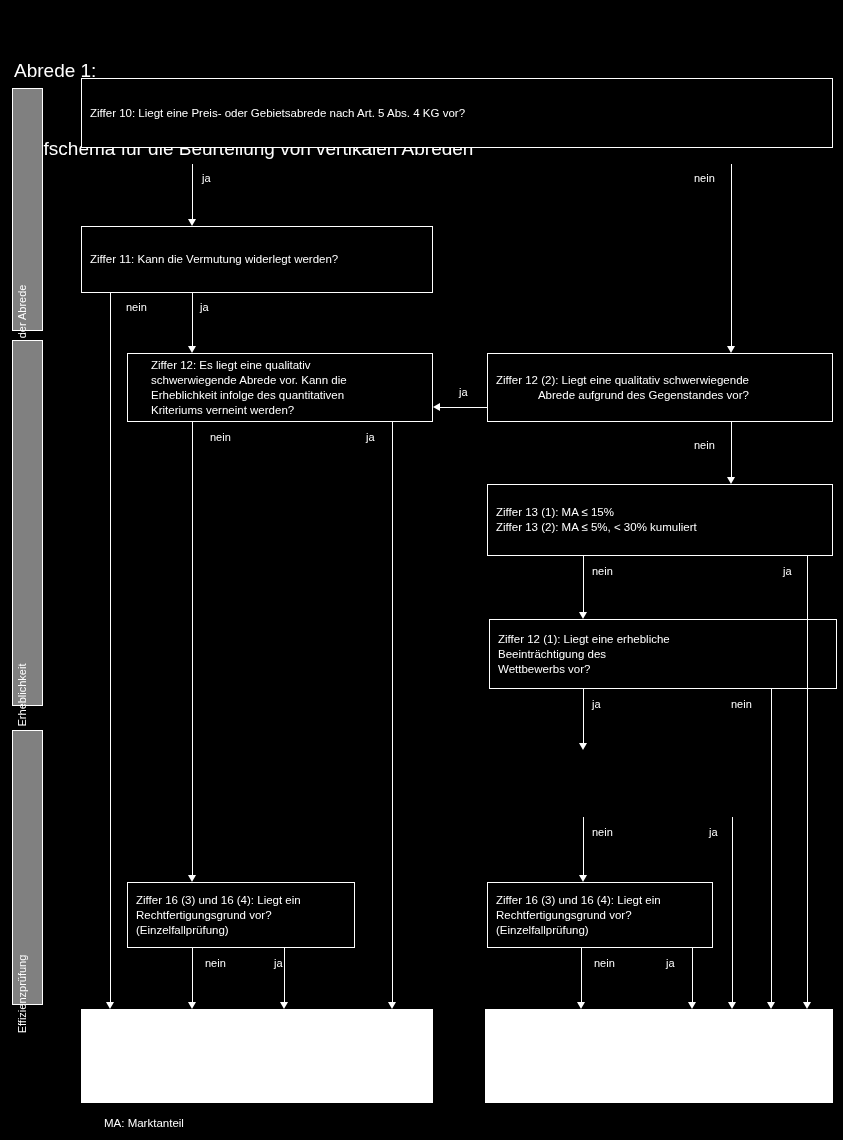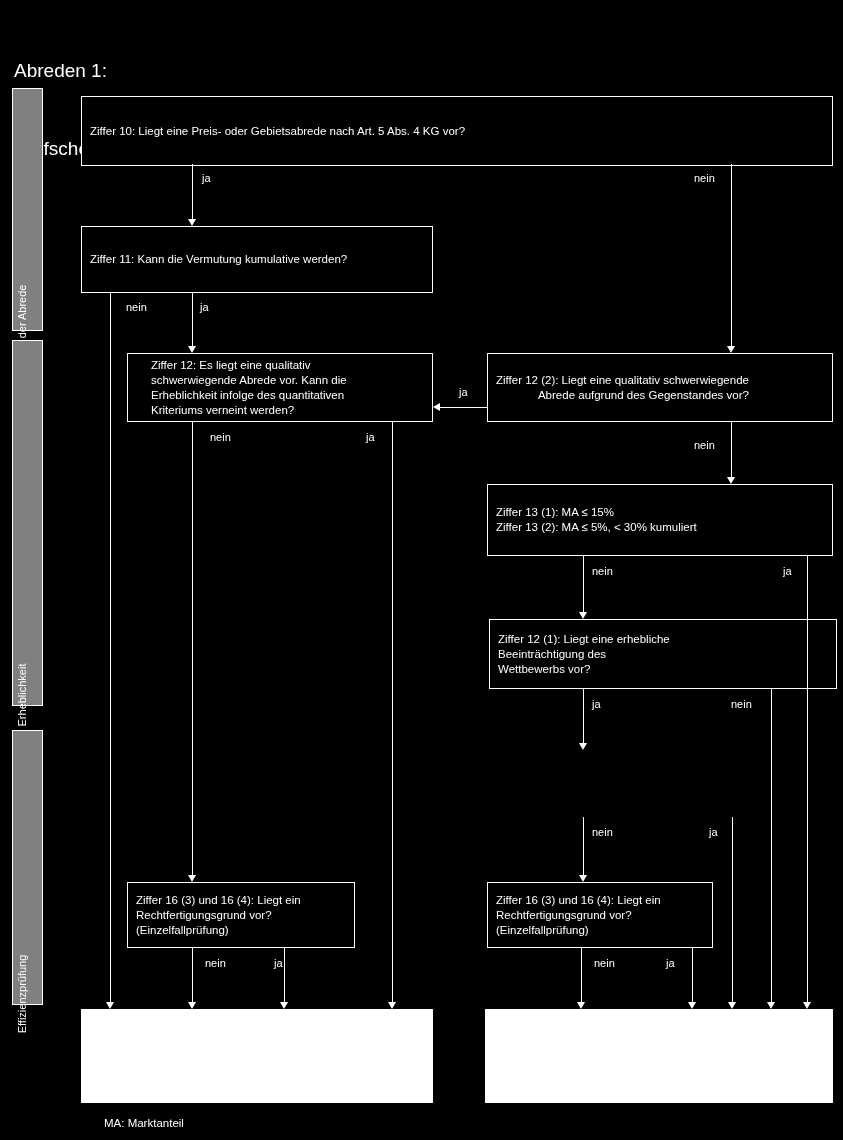--- a/index.html
+++ b/index.html
@@ -87,40 +87,40 @@
     color:#ffffff;
     white-space:nowrap;
   }
 </style>
 </head>
 <body>
 
 <div id="stage">
 
   <div class="title">
-    <div>Abreden 1:</div>
+    <div>Abrede 1:</div>
     <div>Prüfschema für die Beurteilung von vertikalen Abreden</div>
   </div>
 
   <div class="sidebar-bar" style="left:12px;top:88px;width:31px;height:243px;">
     <span class="vlabel">Art der Abrede</span>
   </div>
   <div class="sidebar-bar" style="left:12px;top:340px;width:31px;height:366px;">
     <span class="vlabel">Erheblichkeit</span>
   </div>
   <div class="sidebar-bar" style="left:12px;top:730px;width:31px;height:275px;">
     <span class="vlabel">Effizienzprüfung</span>
   </div>
 
-  <div class="node" style="left:81px;top:96px;width:752px;height:70px;">
+  <div class="node" style="left:81px;top:78px;width:752px;height:70px;">
     <span>Ziffer 10: Liegt eine Preis- oder Gebietsabrede nach Art. 5 Abs. 4 KG vor?</span>
   </div>
 
   <div class="node" style="left:81px;top:226px;width:352px;height:67px;">
-    <span>Ziffer 11: Kann die Vermutung kumulative werden?</span>
+    <span>Ziffer 11: Kann die Vermutung widerlegt werden?</span>
   </div>
 
   <div class="node" style="left:127px;top:353px;width:306px;height:69px;padding-left:23px;">
     <span>Ziffer  12: Es liegt eine qualitativ
 schwerwiegende Abrede vor. Kann die
 Erheblichkeit infolge des quantitativen
 Kriteriums verneint werden?</span>
   </div>
 
   <div class="node" style="left:487px;top:353px;width:346px;height:69px;text-align:right;">

